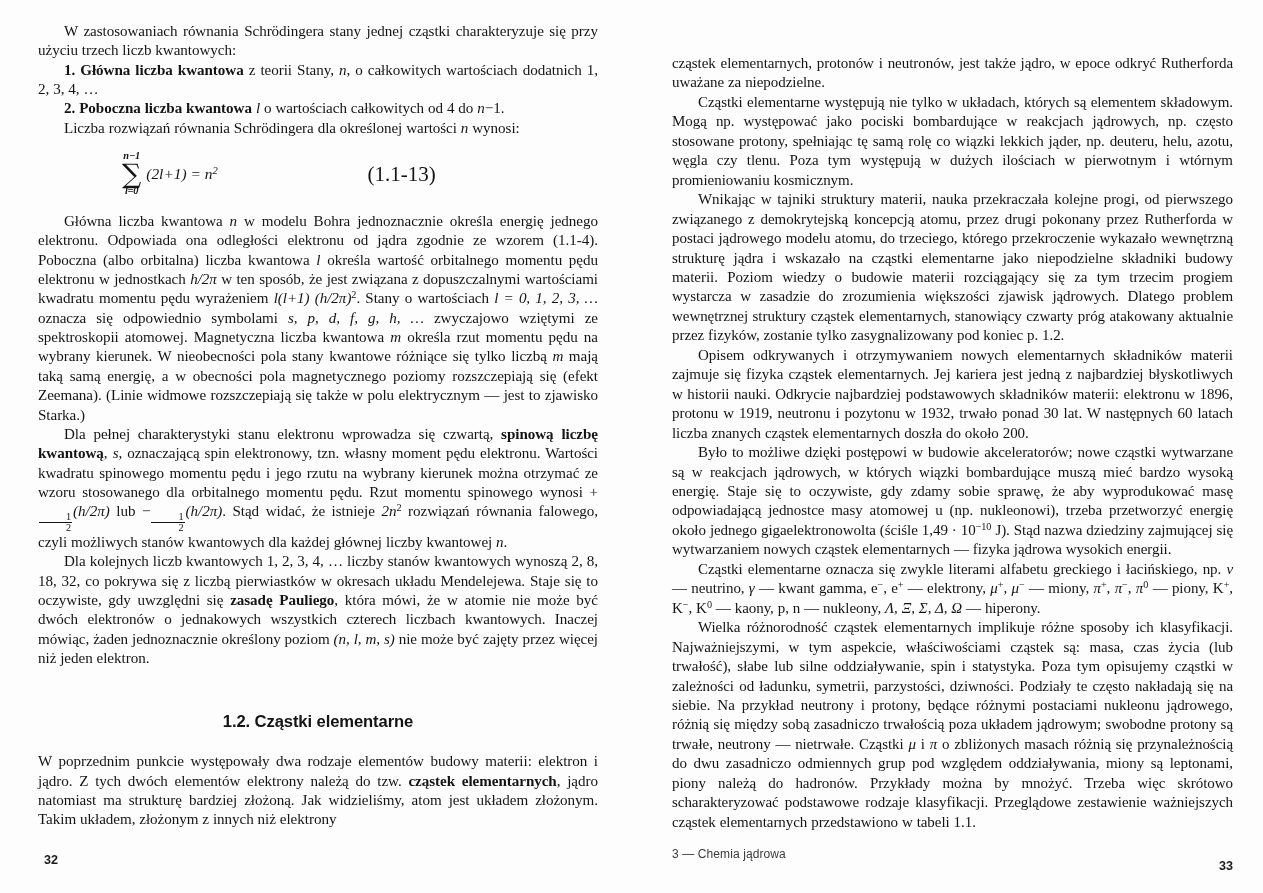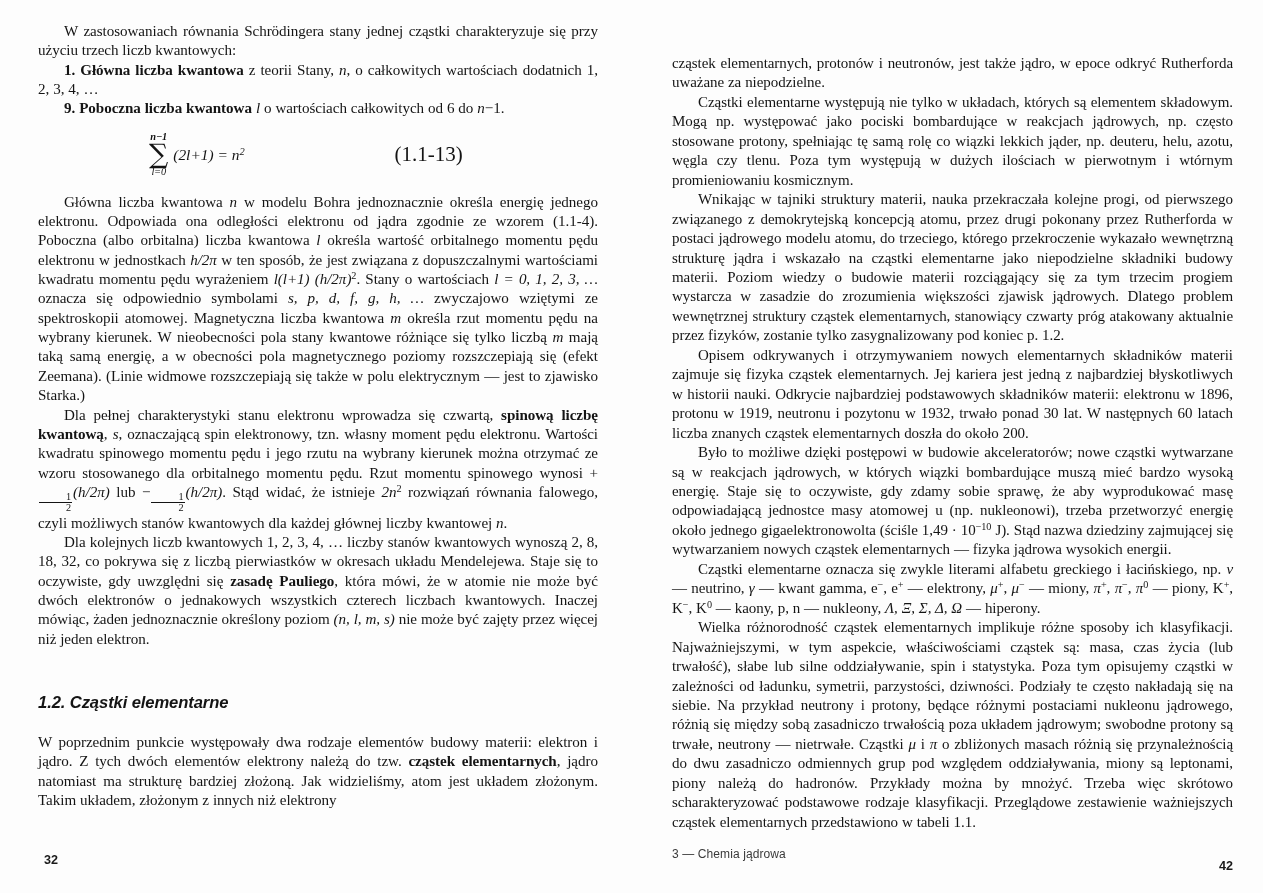--- a/index.html
+++ b/index.html
@@ -56,40 +56,40 @@
 
   
   .eqrow {
     display: flex;
     align-items: center;
     justify-content: flex-start;
     margin: 7px 0 9px 0;
     height: 58px;
   }
   .eq {
-    margin-left: 111px;
+    margin-left: 84px;
     display: inline-flex;
     align-items: center;
     font-size: 15.4px;
     white-space: nowrap;
   }
   .sumwrap {
     display: inline-flex;
     flex-direction: column;
     align-items: center;
     line-height: 1;
     margin-right: 5px;
   }
   .sumwrap .lim {
     font-size: 10.4px;
     font-style: italic;
     letter-spacing: -0.2px;
   }
   .sumwrap .lim.top { margin-bottom: -1px; font-weight: bold; }
-  .sumwrap .lim.bot { margin-top: 0px; font-weight: normal; }
+  .sumwrap .lim.bot { margin-top: 0px; font-weight: bold; }
   .sumglyph {
     font-size: 27px;
     line-height: 0.95;
     font-family: "DejaVu Serif", serif;
   }
   .eqnum {
     margin-left: 150px;
     font-size: 21px;
   }
 
@@ -105,24 +105,23 @@
   }
   .frac .num { padding: 0 1px; }
   .frac .den { border-top: 1px solid #141414; padding: 0 1px; }
 
   sup { font-size: 0.68em; line-height: 0; vertical-align: 0.52em; }
 
   h2.section {
     font-family: "Liberation Sans", "DejaVu Sans", sans-serif;
     font-size: 16.6px;
     font-weight: bold;
-    text-align: left;
+    text-align: center;
     margin: 44px 0 20px 0;
     letter-spacing: -0.1px;
-    font-style: italic;
   }
 
   .folio {
     position: absolute;
     font-family: "Liberation Sans", "DejaVu Sans", sans-serif;
     font-weight: bold;
     font-size: 12.6px;
     color: #1a1a1a;
   }
   .folio-left  { left: 44px;  bottom: 26px; }
@@ -143,23 +142,24 @@
 
 <div class="spread">
 
   <div class="page page-left">
     <div class="col">
 
       <p class="ind"><span>W zastosowaniach równania Schrödingera stany jednej cząstki charakteryzuje się przy użyciu trzech liczb kwantowych:</span></p>
 
       <p class="hang"><b class="lead">1. Główna liczba kwantowa</b><span> z teorii Stany, </span><i>n</i><span>, o całkowitych wartościach dodatnich 1, 2, 3, 4, …</span></p>
 
-      <p class="hang"><b class="lead">9. Poboczna liczba kwantowa</b> <i>l</i><span> o wartościach całkowitych od 6 do </span><i>n</i><span>−1.</span></p>
-
-
+      <p class="hang"><b class="lead">2. Poboczna liczba kwantowa</b> <i>l</i><span> o wartościach całkowitych od 4 do </span><i>n</i><span>−1.</span></p>
+
+
+      <p class="hang"><span>Liczba rozwiązań równania Schrödingera dla określonej wartości </span><i>n</i><span> wynosi:</span></p>
 
       <div class="eqrow">
         <span class="eq">
           <span class="sumwrap">
             <span class="lim top">n−1</span>
             <span class="sumglyph">∑</span>
             <span class="lim bot">l=0</span>
           </span>
           <span class="it"><span>(2l+1) = n</span><sup>2</sup></span>
           <span class="eqnum">(1.1-13)</span>
@@ -200,16 +200,16 @@
 
       <p class="ind"><span>Było to możliwe dzięki postępowi w budowie akceleratorów; nowe cząstki wytwarzane są w reakcjach jądrowych, w których wiązki bombardujące muszą mieć bardzo wysoką energię. Staje się to oczywiste, gdy zdamy sobie sprawę, że aby wyprodukować masę odpowiadającą jednostce masy atomowej u (np. nukleonowi), trzeba przetworzyć energię około jednego gigaelektronowolta (ściśle 1,49 · 10</span><sup>−10</sup><span> J). Stąd nazwa dziedziny zajmującej się wytwarzaniem nowych cząstek elementarnych — fizyka jądrowa wysokich energii.</span></p>
 
       <p class="ind"><span>Cząstki elementarne oznacza się zwykle literami alfabetu greckiego i łacińskiego, np. </span><i>ν</i><span> — neutrino, </span><i>γ</i><span> — kwant gamma, e</span><sup>−</sup><span>, e</span><sup>+</sup><span> — elektrony, </span><i>μ</i><sup>+</sup><span>, </span><i>μ</i><sup>−</sup><span> — miony, </span><i>π</i><sup>+</sup><span>, </span><i>π</i><sup>−</sup><span>, </span><i>π</i><sup>0</sup><span> — piony, K</span><sup>+</sup><span>, K</span><sup>−</sup><span>, K</span><sup>0</sup><span> — kaony, p, n — nukleony, </span><i>Λ, Ξ, Σ, Δ, Ω</i><span> — hiperony.</span></p>
 
       <p class="ind"><span>Wielka różnorodność cząstek elementarnych implikuje różne sposoby ich klasyfikacji. Najważniejszymi, w tym aspekcie, właściwościami cząstek są: masa, czas życia (lub trwałość), słabe lub silne oddziaływanie, spin i statystyka. Poza tym opisujemy cząstki w zależności od ładunku, symetrii, parzystości, dziwności. Podziały te często nakładają się na siebie. Na przykład neutrony i protony, będące różnymi postaciami nukleonu jądrowego, różnią się między sobą zasadniczo trwałością poza układem jądrowym; swobodne protony są trwałe, neutrony — nietrwałe. Cząstki </span><i>μ</i><span> i </span><i>π</i><span> o zbliżonych masach różnią się przynależnością do dwu zasadniczo odmiennych grup pod względem oddziaływania, miony są leptonami, piony należą do hadronów. Przykłady można by mnożyć. Trzeba więc skrótowo scharakteryzować podstawowe rodzaje klasyfikacji. Przeglądowe zestawienie ważniejszych cząstek elementarnych przedstawiono w tabeli 1.1.</span></p>
 
     </div>
 
     <div class="imprint">3 — Chemia jądrowa</div>
-    <div class="folio folio-right">42</div>
+    <div class="folio folio-right">33</div>
   </div>
 
 </div>
 
 </body></html>

